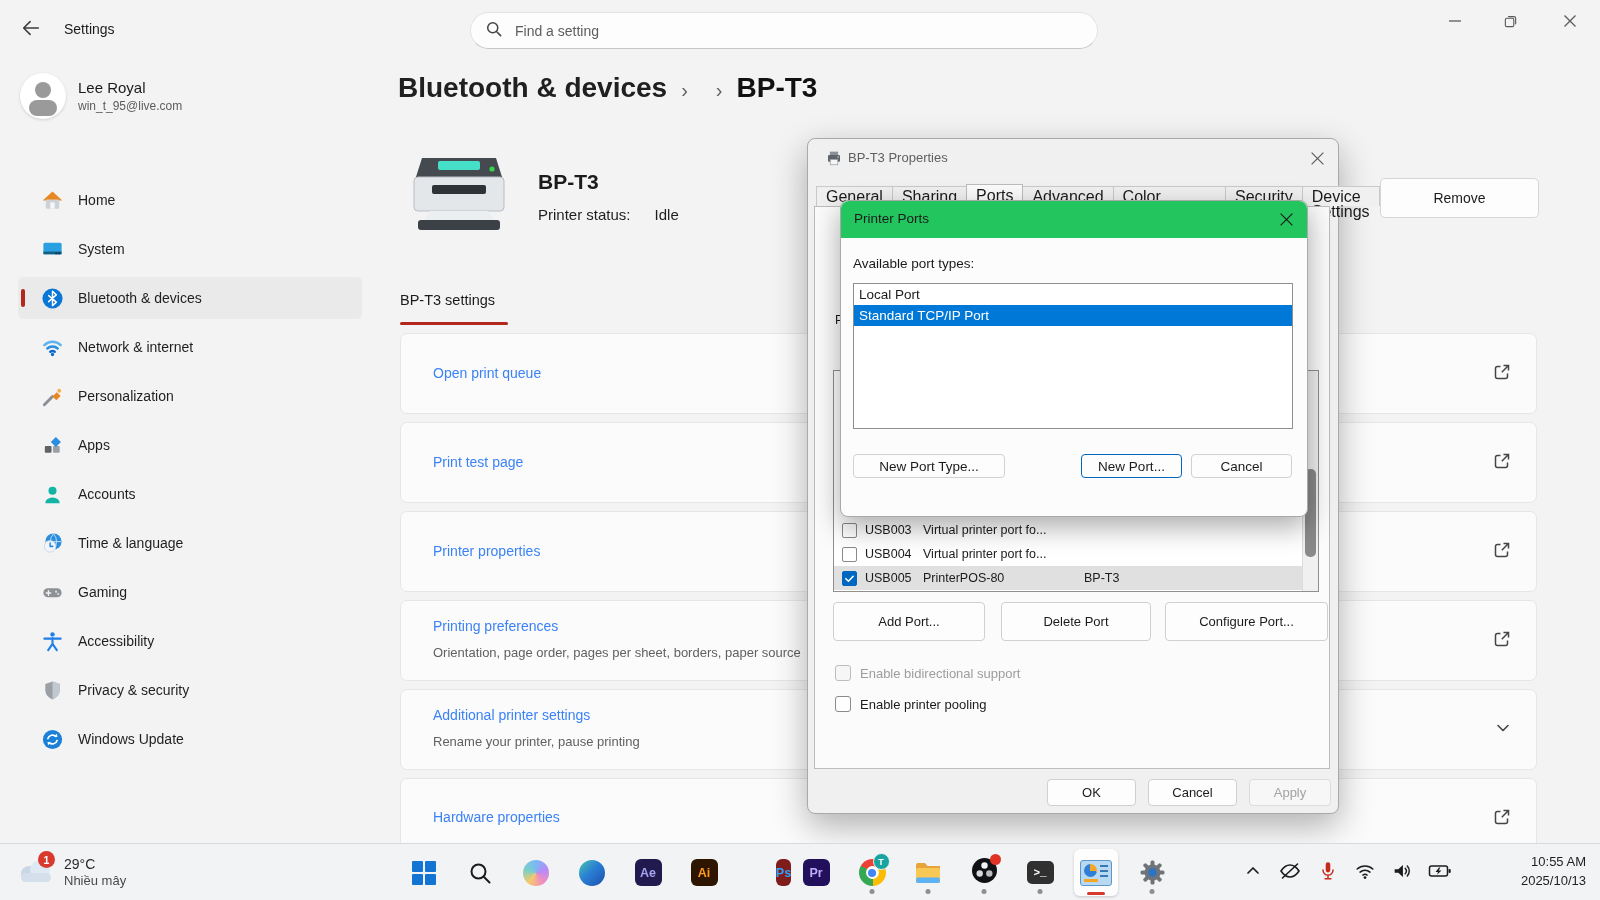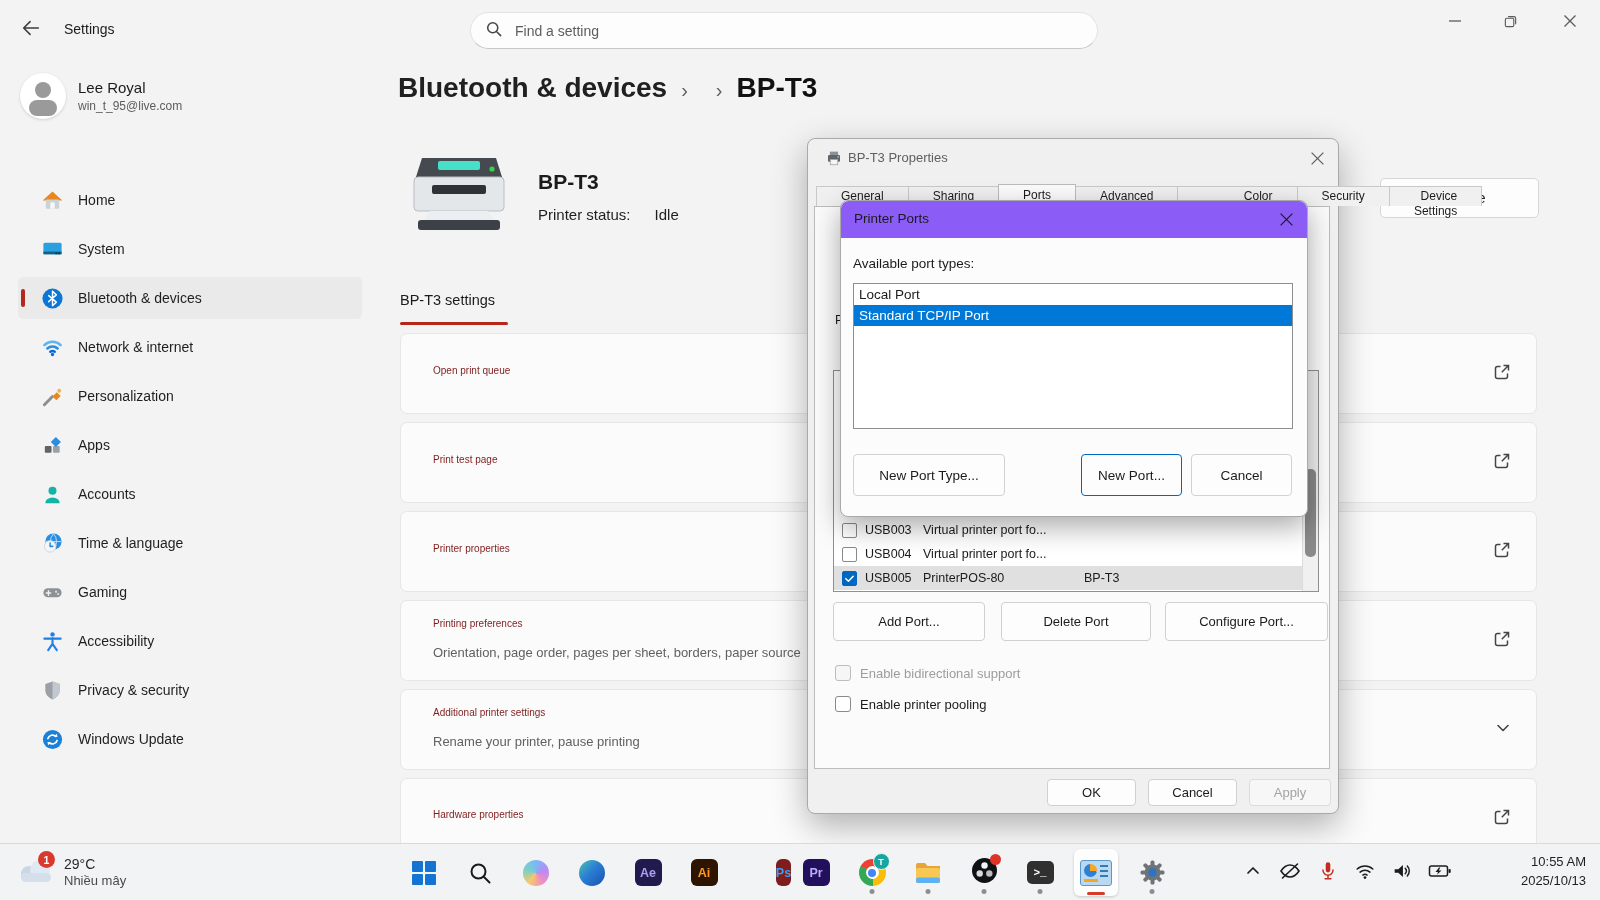--- a/index.html
+++ b/index.html
@@ -29,54 +29,54 @@
   
   .breadcrumb{position:absolute;left:398px;top:72px;display:flex;align-items:baseline;font-size:28px;font-weight:600;color:#202020;}
   .crumb-sep{font-size:20px;color:#5f5f5f;margin:0 14px;font-weight:400;}
   .crumb-last{font-weight:700;color:#111;}
   .hero-name{position:absolute;left:538px;top:170px;font-size:21px;font-weight:700;}
   .hero-status{position:absolute;left:538px;top:206px;font-size:15px;color:#1f1f1f;display:flex;gap:24px;}
   .remove-btn{position:absolute;left:1380px;top:178px;width:157px;height:38px;background:#fdfdfd;border:1px solid #d6d6d6;border-radius:5px;font-size:14px;display:flex;align-items:center;justify-content:center;color:#1b1b1b;}
   .seg-tab{position:absolute;left:400px;top:292px;font-size:14.5px;color:#1b1b1b;}
   .seg-underline{position:absolute;left:400px;top:322px;width:108px;height:3px;border-radius:2px;}
   .card{position:absolute;left:400px;width:1137px;background:#fbfbfb;border:1px solid #e6e6e6;border-radius:7px;box-sizing:border-box;}
-  .card .t{position:absolute;left:32px;font-size:10px;color:#7f1d1d;white-space:nowrap;}
+  .card .t{position:absolute;left:32px;font-size:14px;color:#3b82f6;white-space:nowrap;}
   .card .s{position:absolute;left:32px;font-size:13px;color:#616161;white-space:nowrap;}
   .card .trail{position:absolute;right:24px;top:50%;transform:translateY(-50%);}
   
   .props-dlg{position:absolute;left:807px;top:138px;width:530px;height:674px;background:#f0f0f0;border:1px solid #a9a9a9;border-radius:8px;box-shadow:0 12px 34px rgba(0,0,0,.3);z-index:10;}
   .props-title{position:absolute;left:40px;top:11px;font-size:13px;color:#606060;}
   .dlg-x{position:absolute;width:22px;height:22px;display:flex;align-items:center;justify-content:center;}
   .tabstrip{position:absolute;left:8px;top:45px;display:flex;align-items:flex-end;height:22px;}
-  .tab{font-size:12px;color:#1b1b1b;padding:2px 24px;background:#f0f0f0;border:1px solid #c9c9c9;border-bottom:none;margin-right:-1px;height:15px;line-height:15px;text-align:right;}
+  .tab{font-size:16px;color:#1b1b1b;padding:2px 9px;background:#f0f0f0;border:1px solid #c9c9c9;border-bottom:none;margin-right:-1px;height:15px;line-height:15px;}
   .tab.active{background:#fbfbfb;border-color:#bcbcbc;position:relative;top:2px;height:19px;line-height:17px;z-index:3;}
   .tab-panel{position:absolute;left:6px;top:67px;width:516px;height:563px;background:#fbfbfb;border:1px solid #bcbcbc;box-sizing:border-box;}
   .intro{position:absolute;left:20px;top:103px;width:470px;font-size:12.5px;line-height:1.6;color:#1b1b1b;}
   .portlist{position:absolute;left:18px;top:163px;width:486px;height:222px;background:#ffffff;border:1px solid #8f8f8f;box-sizing:border-box;overflow:hidden;}
   .port-row{position:absolute;left:0;width:470px;height:24px;font-size:12.5px;display:flex;align-items:center;}
   .port-row .cb{width:15px;height:15px;border:1px solid #8a8a8a;border-radius:2px;background:#fff;margin-left:8px;box-sizing:border-box;flex:0 0 15px;}
   .port-row .cb.on{background:#0067c0;border-color:#0067c0;display:flex;align-items:center;justify-content:center;}
   .port-row .pn{margin-left:8px;width:52px;}
   .port-row .pd{margin-left:6px;width:155px;}
   .port-row .pp{margin-left:6px;}
   .vscroll{position:absolute;right:0;top:0;width:15px;height:220px;background:#f0f0f0;border-left:1px solid #dcdcdc;}
   .vthumb{position:absolute;left:2px;width:11px;border-radius:5px;background:#8a8a8a;}
   .cls-btn{position:absolute;height:39px;background:#fdfdfd;border:1px solid #d0d0d0;border-radius:4px;font-size:13px;display:flex;align-items:center;justify-content:center;color:#1b1b1b;box-sizing:border-box;}
   .cbrow{position:absolute;display:flex;align-items:center;font-size:13px;}
   .cbrow .box{width:16px;height:16px;border-radius:3px;box-sizing:border-box;margin-right:9px;}
   .foot-btn{position:absolute;top:640px;height:27px;background:#fdfdfd;border:1px solid #d0d0d0;border-radius:4px;font-size:13px;display:flex;align-items:center;justify-content:center;box-sizing:border-box;}
   
   .pp-dlg{position:absolute;left:840px;top:200px;width:466px;height:315px;background:#fcfcfc;border:1px solid #a9a9a9;border-radius:8px;box-shadow:0 10px 28px rgba(0,0,0,.33);z-index:20;}
-  .pp-title{position:absolute;left:0;top:0;width:100%;height:37px;background:#8b5cf6;border-radius:8px 8px 0 0;box-sizing:border-box;}
+  .pp-title{position:absolute;left:0;top:0;width:100%;height:37px;background:#22c55e;border-radius:8px 8px 0 0;box-sizing:border-box;}
   .pp-title .txt{position:absolute;left:13px;top:10px;font-size:13.5px;color:#1b1b1b;}
   .pp-label{position:absolute;left:12px;top:55px;font-size:13.5px;}
   .pp-list{position:absolute;left:12px;top:82px;width:440px;height:146px;background:#fff;border:1px solid #8f8f8f;box-sizing:border-box;font-size:13.5px;}
   .pp-opt{height:21px;line-height:21px;padding-left:5px;}
   .pp-opt.sel{background:#0078d7;color:#fff;}
-  .pp-btn{position:absolute;top:253px;height:42px;background:#fdfdfd;border:1px solid #d2d2d2;border-radius:4px;font-size:13.5px;display:flex;align-items:center;justify-content:center;box-sizing:border-box;}
+  .pp-btn{position:absolute;top:253px;height:24px;background:#fdfdfd;border:1px solid #d2d2d2;border-radius:4px;font-size:13.5px;display:flex;align-items:center;justify-content:center;box-sizing:border-box;}
   .pp-btn.default{border:1.5px solid #0067c0;}
   
   .taskbar{position:absolute;left:0;top:843px;width:1600px;height:57px;background:rgba(241,243,245,.96);border-top:1px solid #d9d9d9;z-index:50;}
   .weather{position:absolute;left:8px;top:5px;height:46px;display:flex;align-items:center;padding:0 8px;border-radius:5px;}
   .weather .temp{font-size:14px;color:#2a2a2a;}
   .weather .cond{font-size:13px;color:#4a4a4a;margin-top:1px;}
   .wbadge{position:absolute;left:22px;top:-4px;width:17px;height:17px;border-radius:50%;background:#d83b2e;color:#fff;font-size:10.5px;font-weight:700;display:flex;align-items:center;justify-content:center;}
   .apps{position:absolute;left:402px;top:5px;display:flex;gap:12px;}
   .slot{width:44px;height:47px;display:flex;align-items:center;justify-content:center;position:relative;border-radius:6px;}
   .slot.active{background:#fdfdfd;box-shadow:0 1px 3px rgba(0,0,0,.18);}

